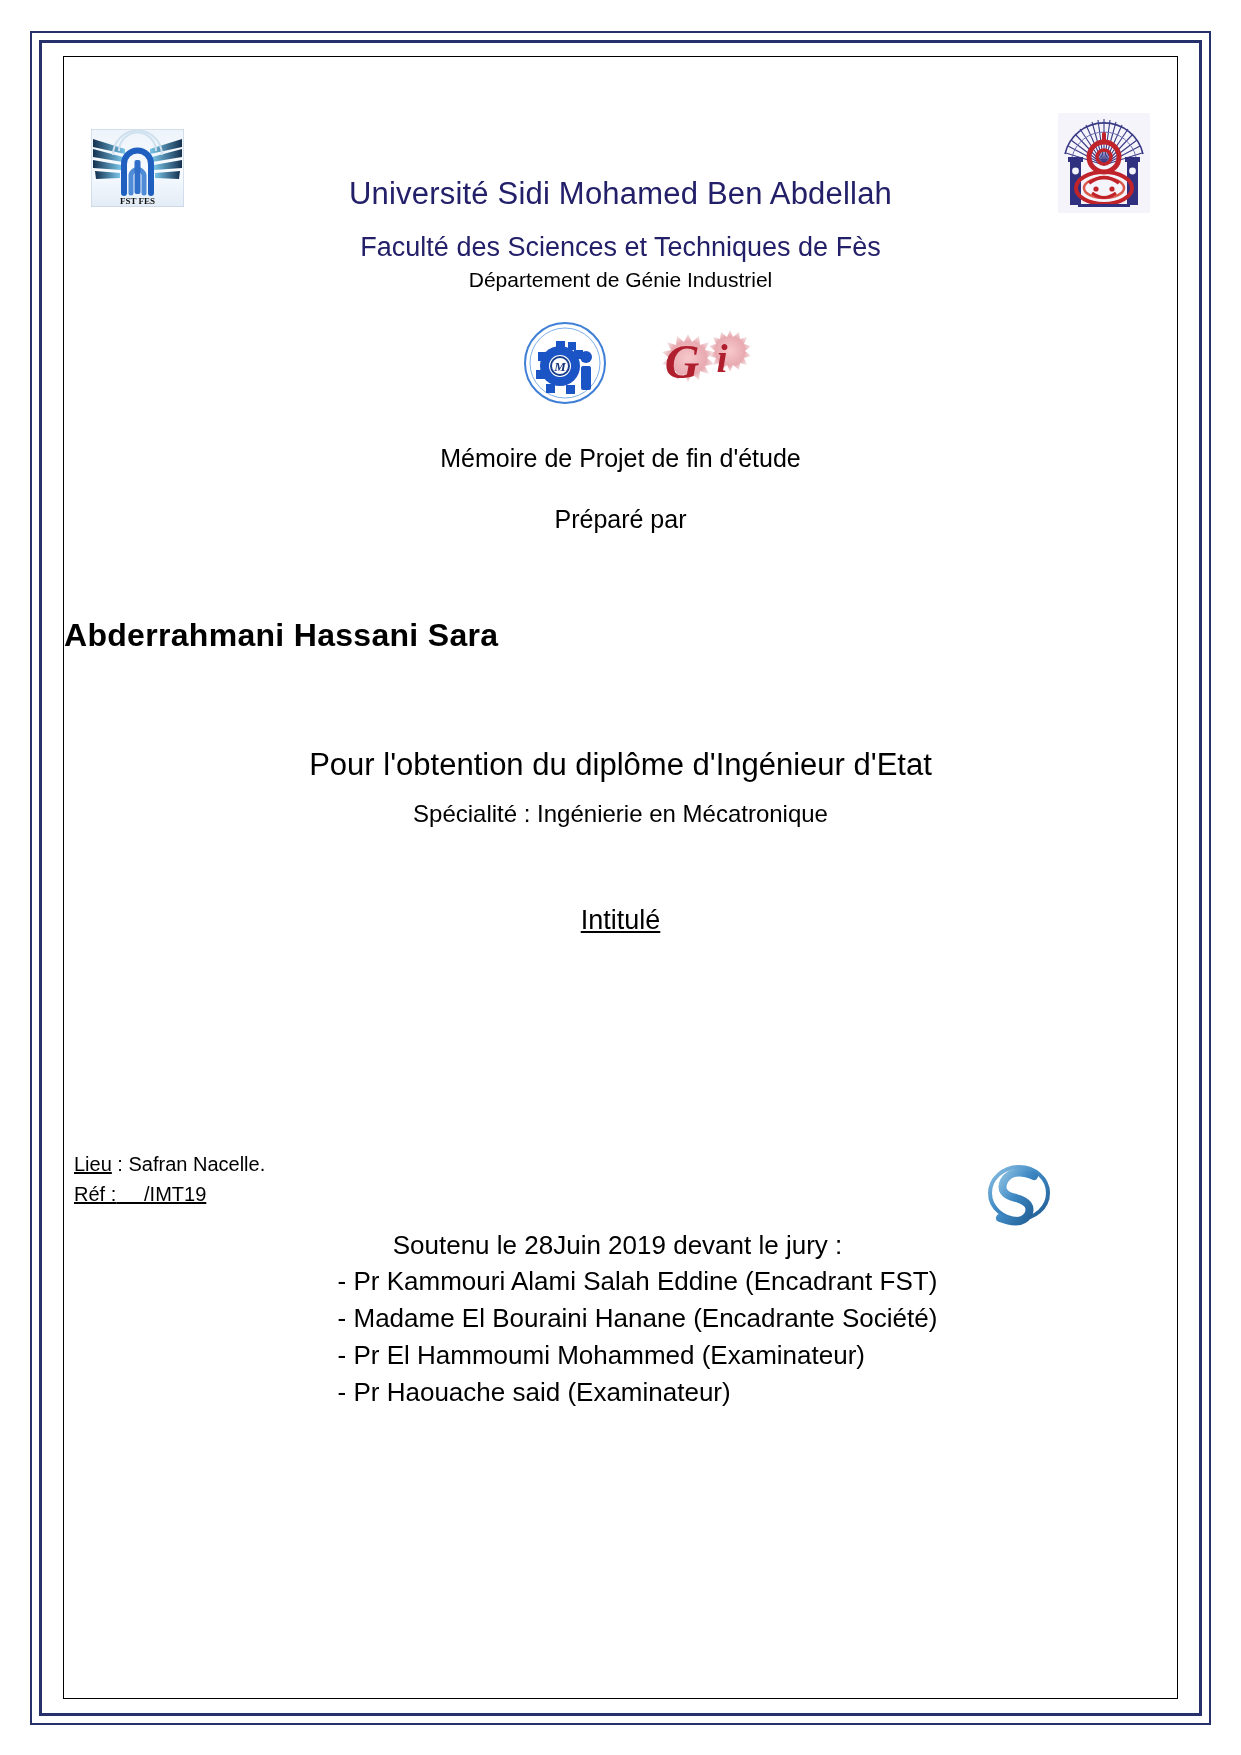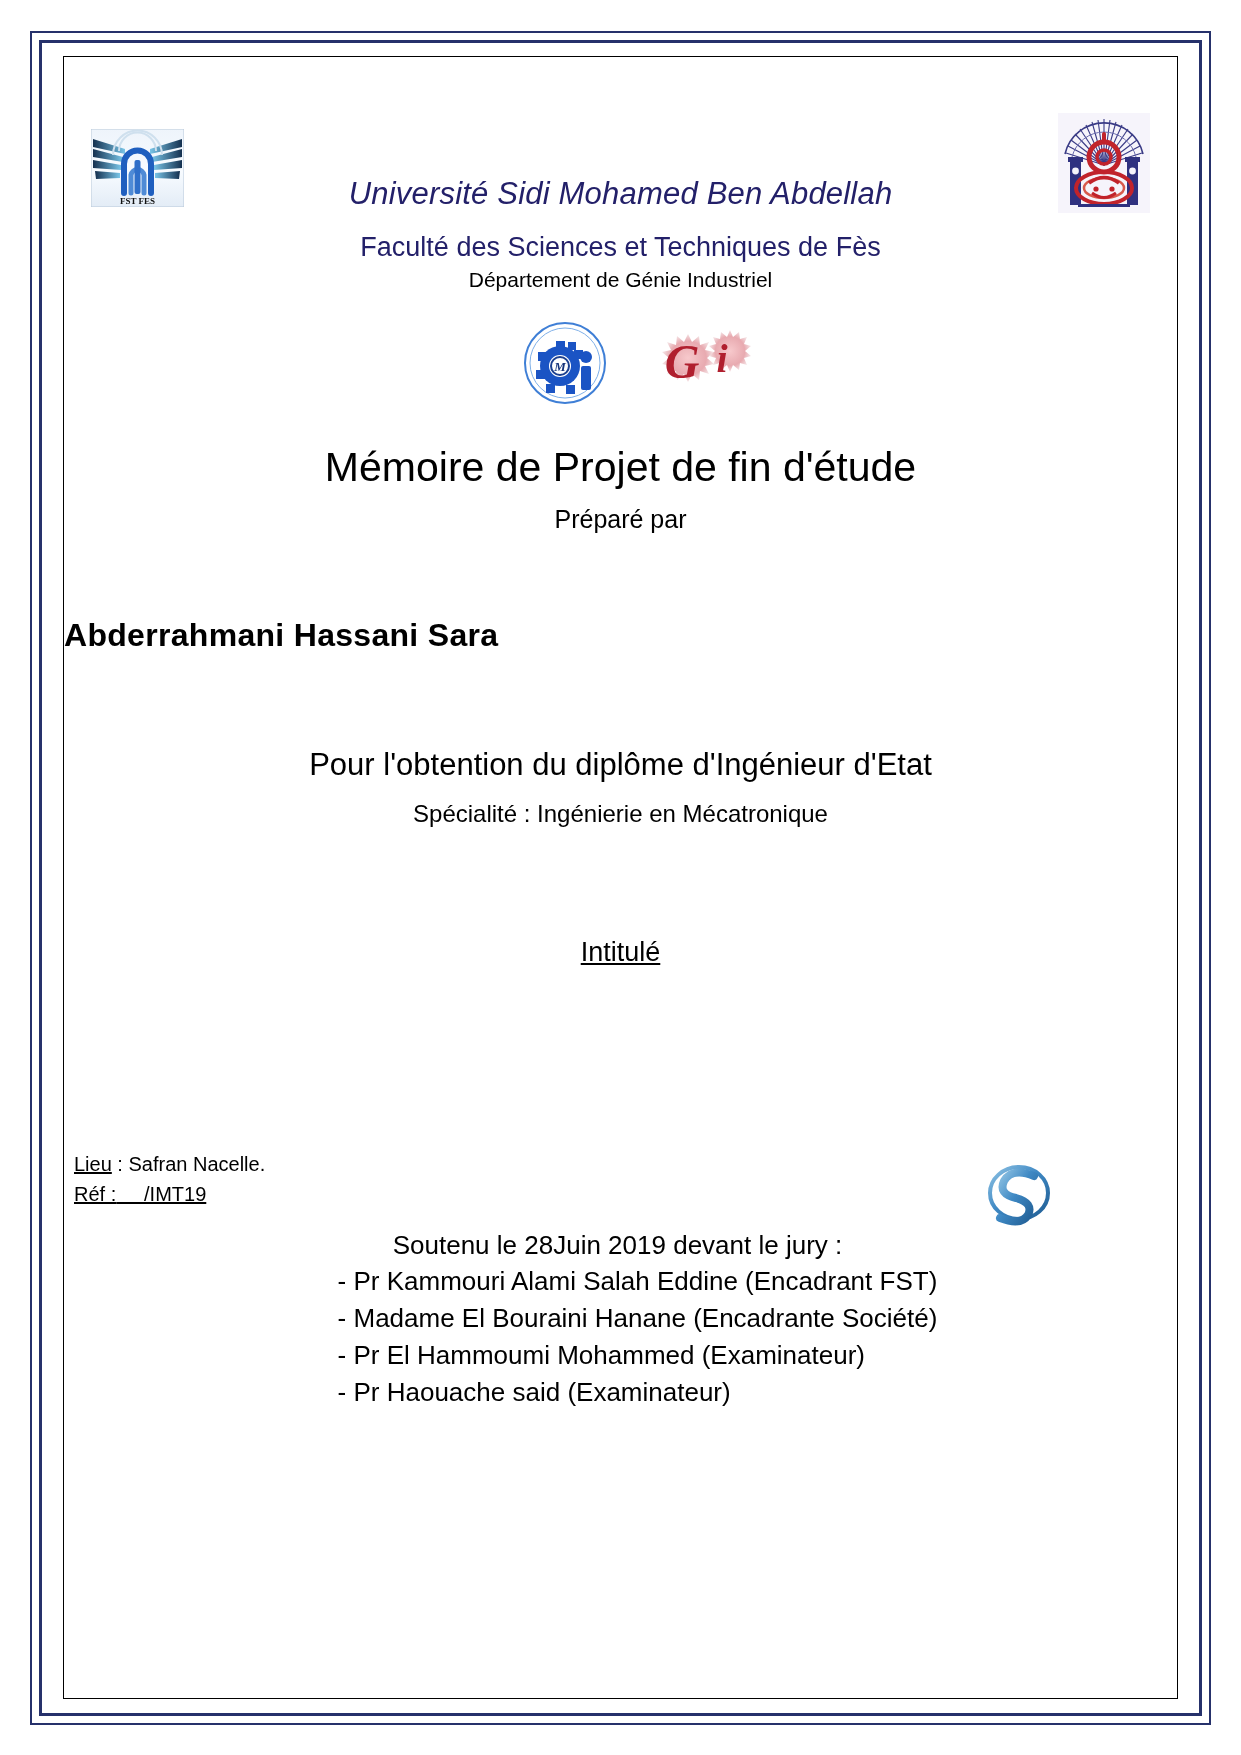--- a/index.html
+++ b/index.html
@@ -86,21 +86,20 @@
     right: 0;
     top: 118px;
     text-align: center;
     color: #232069;
   }
   .uni-name {
     font-size: 31px;
     letter-spacing: 0.2px;
     line-height: 1.25;
     color: #232069;
-    font-style: italic;
   }
   .fac-name {
     font-size: 27px;
     margin-top: 17px;
     line-height: 1.2;
     color: #232069;
   }
   .dept-name {
     font-size: 21px;
     margin-top: 4px;
@@ -123,21 +122,21 @@
   }
   .logo-gear { width: 86px; height: 86px; }
   .logo-gi   { width: 104px; height: 86px; }
 
   
   .doc-title {
     position: absolute;
     left: 0; right: 0;
     top: 386px;
     text-align: center;
-    font-size: 41px;
+    font-size: 25px;
     line-height: 1.2;
   }
   .prepared-by {
     position: absolute;
     left: 0; right: 0;
     top: 448px;
     text-align: center;
     font-size: 25px;
   }
   .author {
@@ -161,21 +160,20 @@
     top: 743px;
     text-align: center;
     font-size: 24px;
   }
   .intitule {
     position: absolute;
     left: 0; right: 0;
     top: 848px;
     text-align: center;
     font-size: 27px;
-    margin-top: 32px;
   }
   .intitule span { text-decoration: underline; }
 
   
   .subject-box {
     position: absolute;
     left: 116px;
     top: 943px;
     width: 668px;
     height: 124px;

